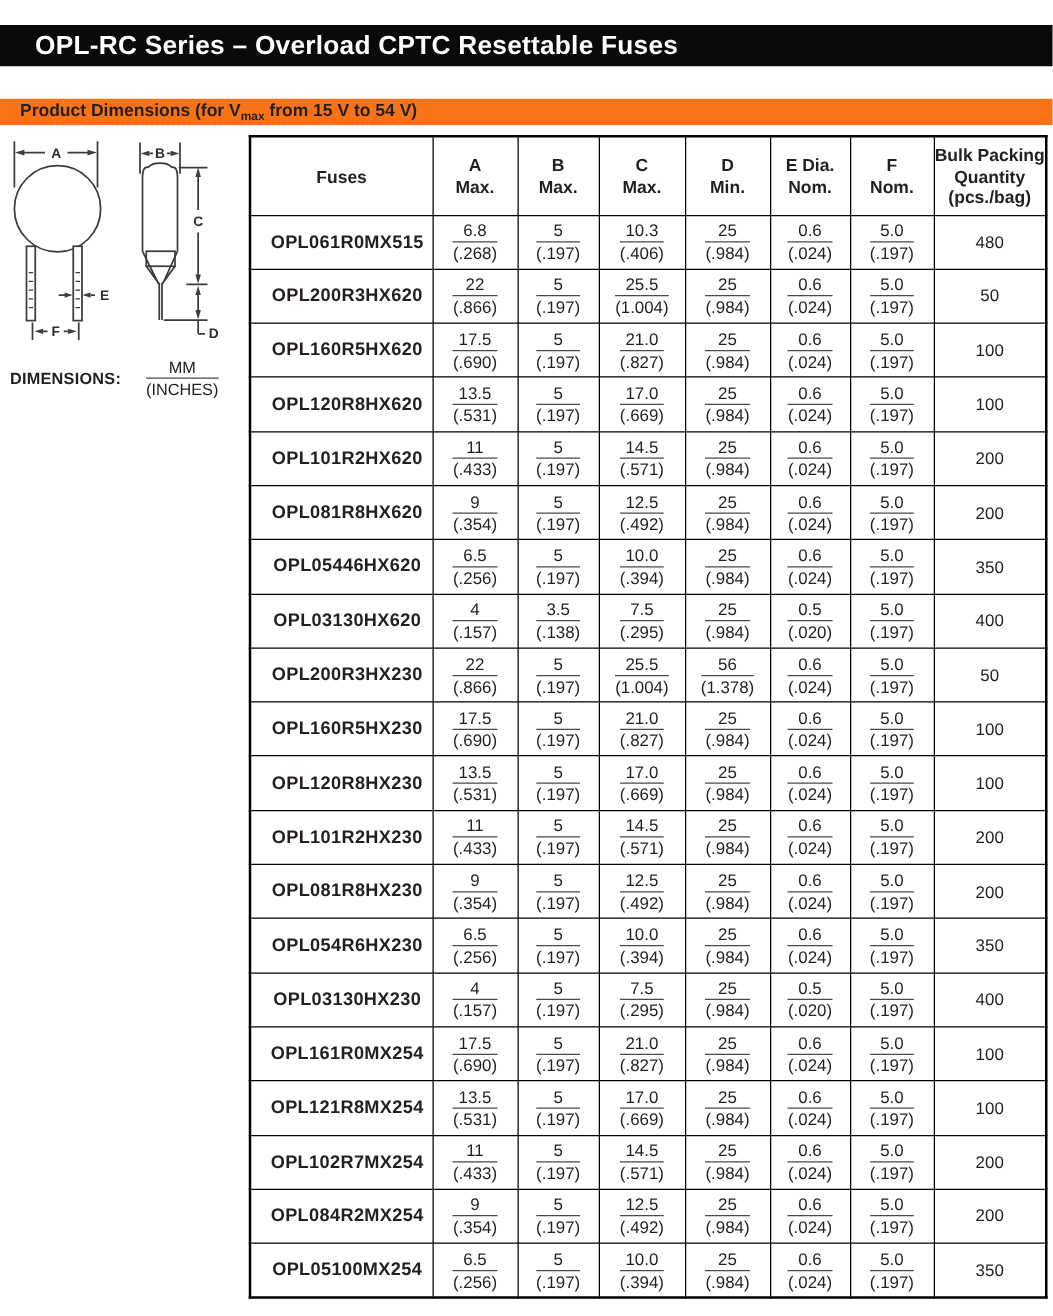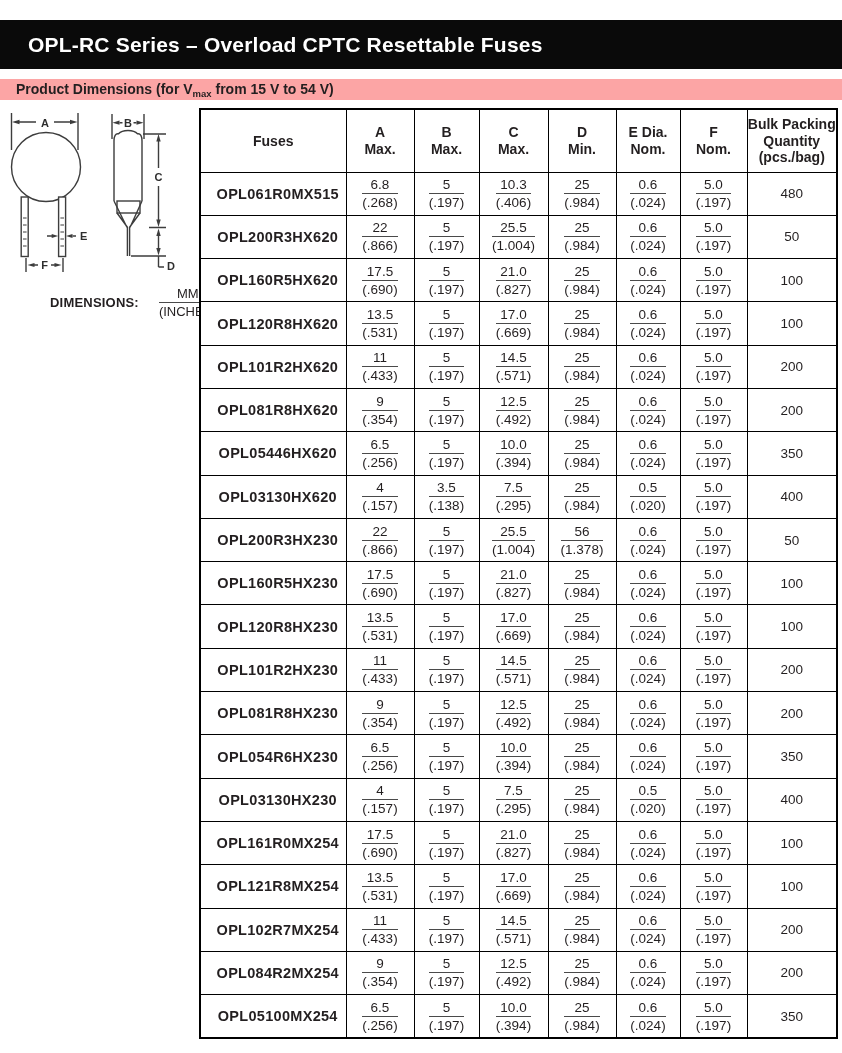--- a/index.html
+++ b/index.html
@@ -3,42 +3,42 @@
 <meta charset="utf-8">
 <style>
   * { margin:0; padding:0; box-sizing:border-box; }
   html,body { background:#ffffff; }
   body {
     width:842px; height:1053px; position:relative; overflow:hidden;
     font-family:"Liberation Sans", sans-serif; color:#231f20;
   }
   
   .title-bar {
-    position:absolute; left:0; top:20px; width:842px; height:49px;
+    position:absolute; left:0; top:20px; width:842px; height:33px;
     background:#0a0a0a; display:flex; align-items:center;
   }
   .title-bar .t {
     color:#fff; font-size:21px; font-weight:700; letter-spacing:.2px; padding-left:28px;
     white-space:nowrap;
   }
   
   .section-bar {
     position:absolute; left:0; top:79px; width:842px; height:21px;
-    background:#fca5a5; display:flex; align-items:center;
+    background:#f97316; display:flex; align-items:center;
   }
   .section-bar .s {
     font-size:14px; font-weight:700; padding-left:16px; white-space:nowrap;
   }
   .section-bar sub { font-size:9.5px; font-weight:700; vertical-align:-3px; }
   
   .diagram-svg { position:absolute; left:2px; top:110px; }
   .diagram-svg text { font-family:"Liberation Sans", sans-serif; font-size:11px; font-weight:700; fill:#2e2e2e; }
   
   .dims-note {
-    position:absolute; left:8px; top:286px; display:flex; align-items:center; gap:20px;margin-left:42px;
+    position:absolute; left:8px; top:286px; display:flex; align-items:center; gap:20px;
   }
   .dims-note .lbl { font-size:13px; font-weight:700; letter-spacing:.2px; }
   .frac { display:inline-block; text-align:center; vertical-align:middle; }
   .frac .mm { display:block; border-bottom:1.5px solid #4a4a4a; padding:0 4px 1px; }
   .frac .in { display:block; padding-top:1px; }
   .dims-note .frac { font-size:13px; font-weight:400; }
   .dims-note .frac .mm { padding:0 12px 1px; }
   
   table.dims {
     position:absolute; left:199px; top:108px; width:637px;

